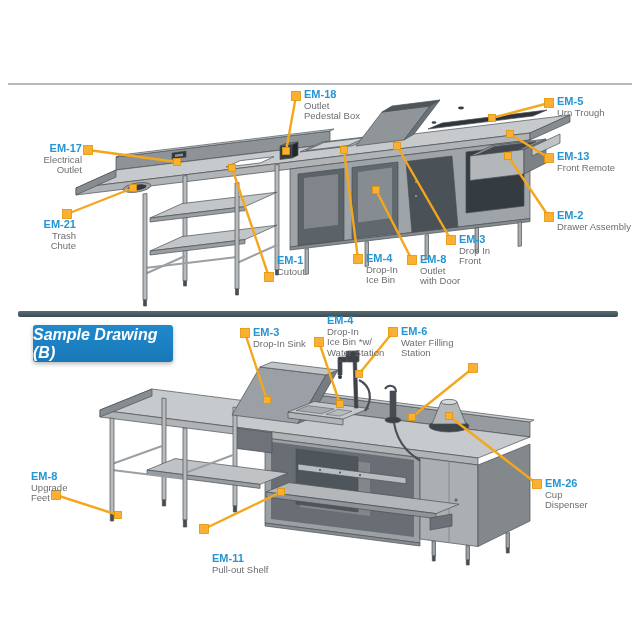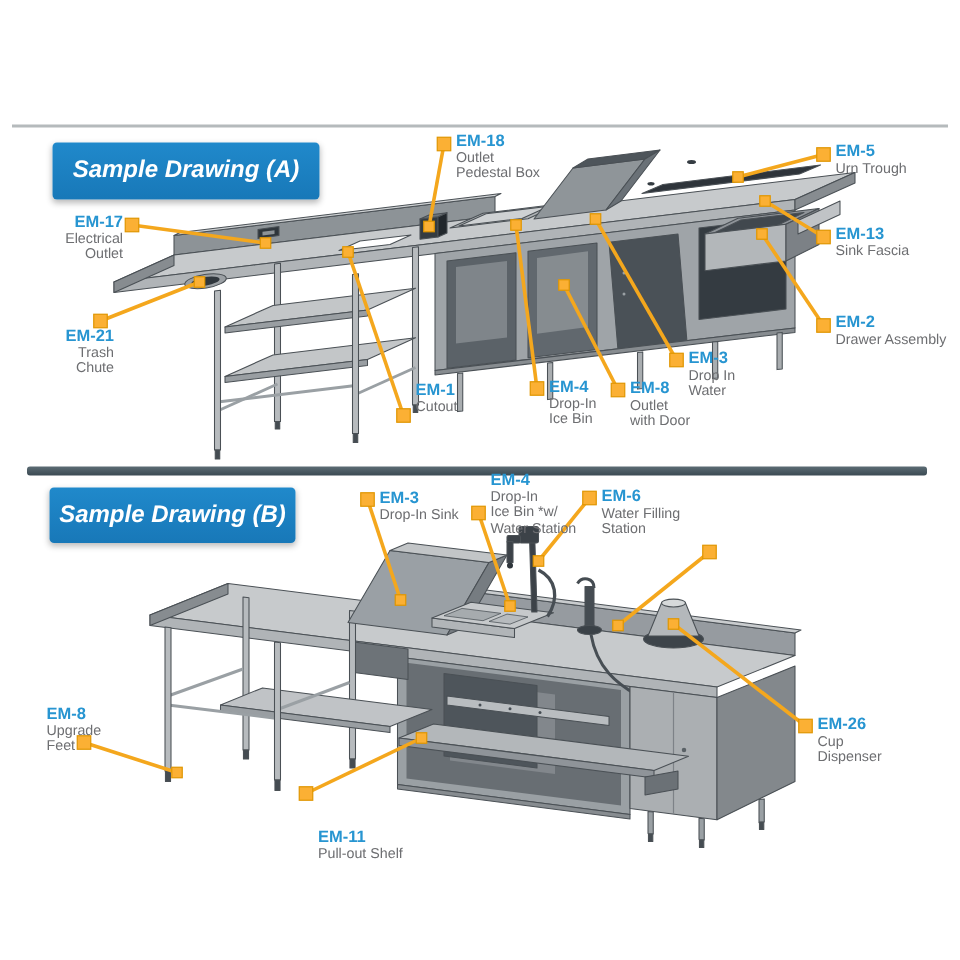--- a/index.html
+++ b/index.html
@@ -19,24 +19,21 @@
   .ra{text-align:right;}
 </style>
 </head>
 <body>
 
 <div id="stage">
 
   <div class="rule-top"></div>
   <div class="divider"></div>
 
-  <div class="banner" style="left:35px;top:95px;width:178px;height:38px;">
-    <span>Sample Drawing (A)</span>
-  </div>
-  <div class="banner" style="left:33px;top:325px;width:164px;height:37px;justify-content:center;">
+  <div class="banner" style="left:33px;top:325px;width:140px;height:37px;justify-content:center;">
     <span>Sample Drawing (B)</span>
   </div>
 
   <svg id="illustration" width="640" height="640" viewBox="0 0 640 640">
 
     <g stroke="#4a5055" stroke-width="0.7" stroke-linejoin="round">
 
       <polygon points="116,170 330,144 330,131 116,157" fill="#8d9397"></polygon>
       <polygon points="116,157 330,131 334,129 120,155" fill="#cfd2d4"></polygon>
       <polygon points="172,159 186,157 186,151 172,153" fill="#2f363c"></polygon>
@@ -279,21 +276,21 @@
     <div class="code">EM-18</div>
     <div class="d">Outlet</div>
     <div class="d">Pedestal Box</div>
   </div>
   <div class="lbl" style="left:557px;top:96px">
     <div class="code">EM-5</div>
     <div class="d">Urn Trough</div>
   </div>
   <div class="lbl" style="left:557px;top:151px">
     <div class="code">EM-13</div>
-    <div class="d">Sink Fascia</div>
+    <div class="d">Front Remote</div>
   </div>
   <div class="lbl" style="left:557px;top:210px">
     <div class="code">EM-2</div>
     <div class="d">Drawer Assembly</div>
   </div>
   <div class="lbl ra" style="right:558px;top:143px">
     <div class="code">EM-17</div>
     <div class="d">Electrical</div>
     <div class="d">Outlet</div>
   </div>
@@ -312,21 +309,21 @@
     <div class="d">Ice Bin</div>
   </div>
   <div class="lbl" style="left:420px;top:254px">
     <div class="code">EM-8</div>
     <div class="d">Outlet</div>
     <div class="d">with Door</div>
   </div>
   <div class="lbl" style="left:459px;top:234px">
     <div class="code">EM-3</div>
     <div class="d">Drop In</div>
-    <div class="d">Water</div>
+    <div class="d">Front</div>
   </div>
 
   <div class="lbl" style="left:253px;top:327px">
     <div class="code">EM-3</div>
     <div class="d">Drop-In Sink</div>
   </div>
   <div class="lbl" style="left:327px;top:315px">
     <div class="code">EM-4</div>
     <div class="d">Drop-In</div>
     <div class="d">Ice Bin *w/</div>

